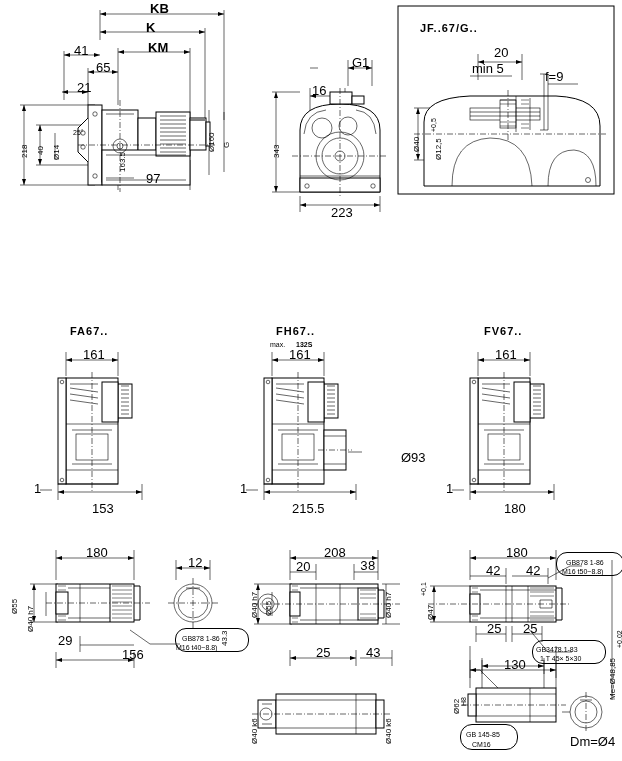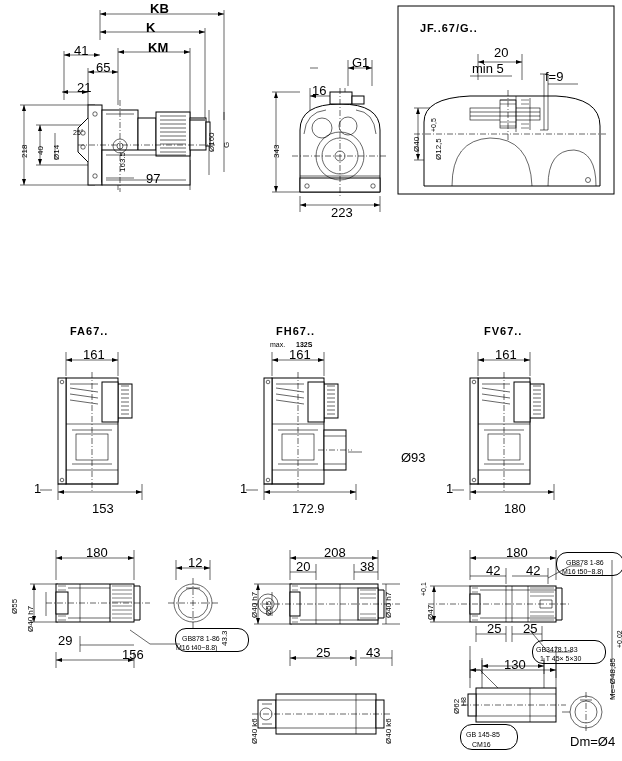--- a/index.html
+++ b/index.html
@@ -567,41 +567,41 @@
   <div class="ttl" style="left:276px;top:325px;">FH67..</div>
   <div class="lbl t" style="left:270px;top:340px;">max.</div>
   <div class="lbl b t" style="left:296px;top:340px;">132S</div>
   <div class="ttl" style="left:484px;top:325px;">FV67..</div>
 
   <div class="lbl" style="left:83px;top:350px;">161</div>
   <div class="lbl" style="left:92px;top:504px;">153</div>
   <div class="lbl" style="left:34px;top:484px;">1</div>
 
   <div class="lbl" style="left:289px;top:350px;">161</div>
-  <div class="lbl" style="left:292px;top:504px;">172.9</div>
+  <div class="lbl" style="left:292px;top:504px;">215.5</div>
   <div class="lbl" style="left:353px;top:453px;margin-left:48px;">Ø93</div>
   <div class="lbl" style="left:240px;top:484px;">1</div>
 
   <div class="lbl" style="left:495px;top:350px;">161</div>
   <div class="lbl" style="left:504px;top:504px;">180</div>
   <div class="lbl" style="left:446px;top:484px;">1</div>
 
   <div class="lbl" style="left:86px;top:548px;">180</div>
   <div class="lbl" style="left:188px;top:558px;">12</div>
   <div class="vlbl" style="left:10px;top:614px;">Ø55</div>
   <div class="vlbl" style="left:26px;top:632px;">Ø40 h7</div>
   <div class="lbl" style="left:58px;top:636px;">29</div>
   <div class="lbl" style="left:86px;top:650px;margin-left:36px;">156</div>
   <div class="vlbl" style="left:220px;top:646px;">43.3</div>
   <div class="lbl t" style="left:182px;top:634px;">GB878 1-86</div>
   <div class="lbl t" style="left:176px;top:643px;">M16 t40~8.8)</div>
 
   <div class="lbl" style="left:324px;top:548px;">208</div>
   <div class="lbl" style="left:296px;top:562px;">20</div>
-  <div class="lbl" style="left:360px;top:562px;">38</div>
+  <div class="lbl" style="left:360px;top:562px;font-family:Liberation Mono, monospace;">38</div>
   <div class="vlbl" style="left:250px;top:618px;">Ø40 h7</div>
   <div class="vlbl" style="left:384px;top:618px;">Ø40 h7</div>
   <div class="vlbl" style="left:264px;top:616px;">Ø55</div>
   <div class="lbl" style="left:316px;top:648px;">25</div>
   <div class="lbl" style="left:366px;top:648px;">43</div>
   <div class="vlbl" style="left:250px;top:744px;">Ø40 k6</div>
   <div class="vlbl" style="left:384px;top:744px;">Ø40 k6</div>
 
   <div class="lbl" style="left:506px;top:548px;">180</div>
   <div class="lbl" style="left:486px;top:566px;">42</div>

